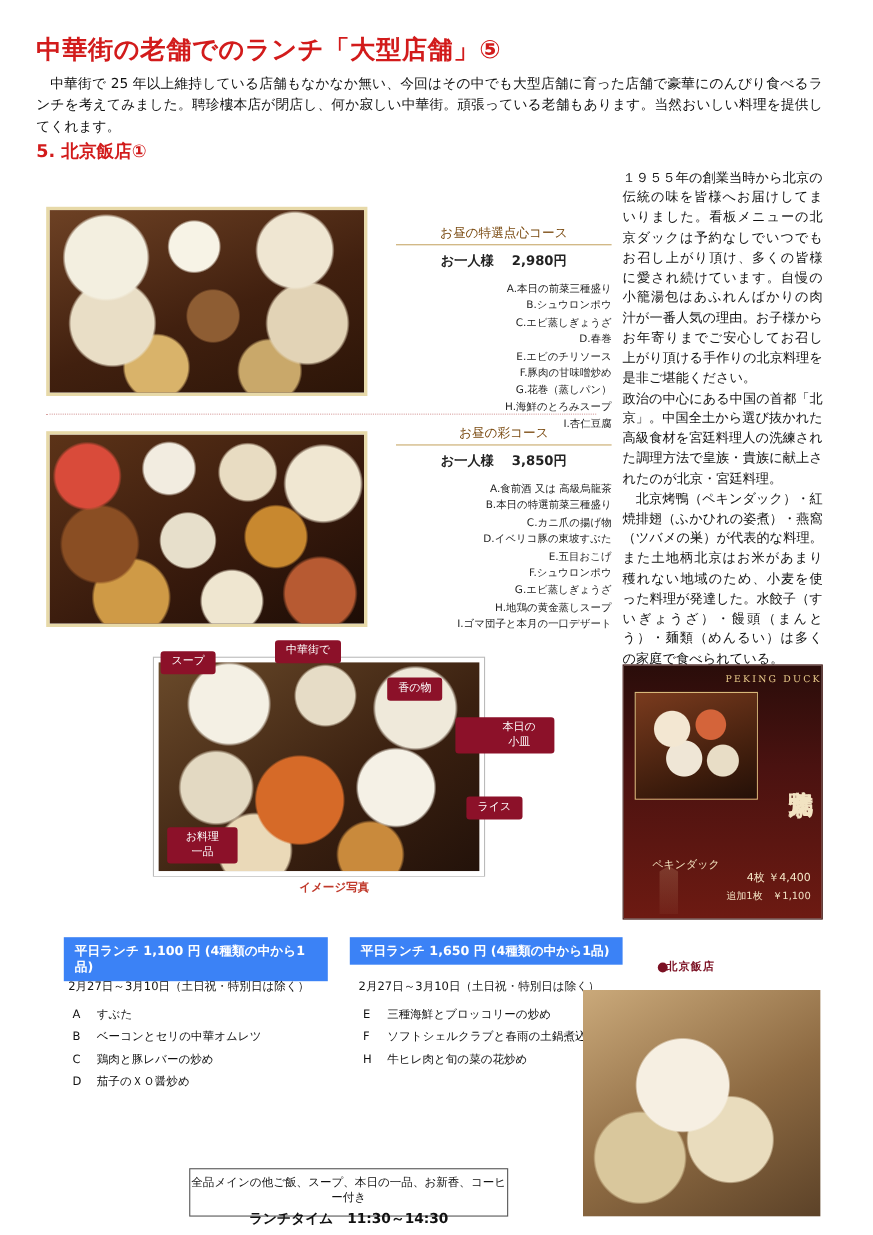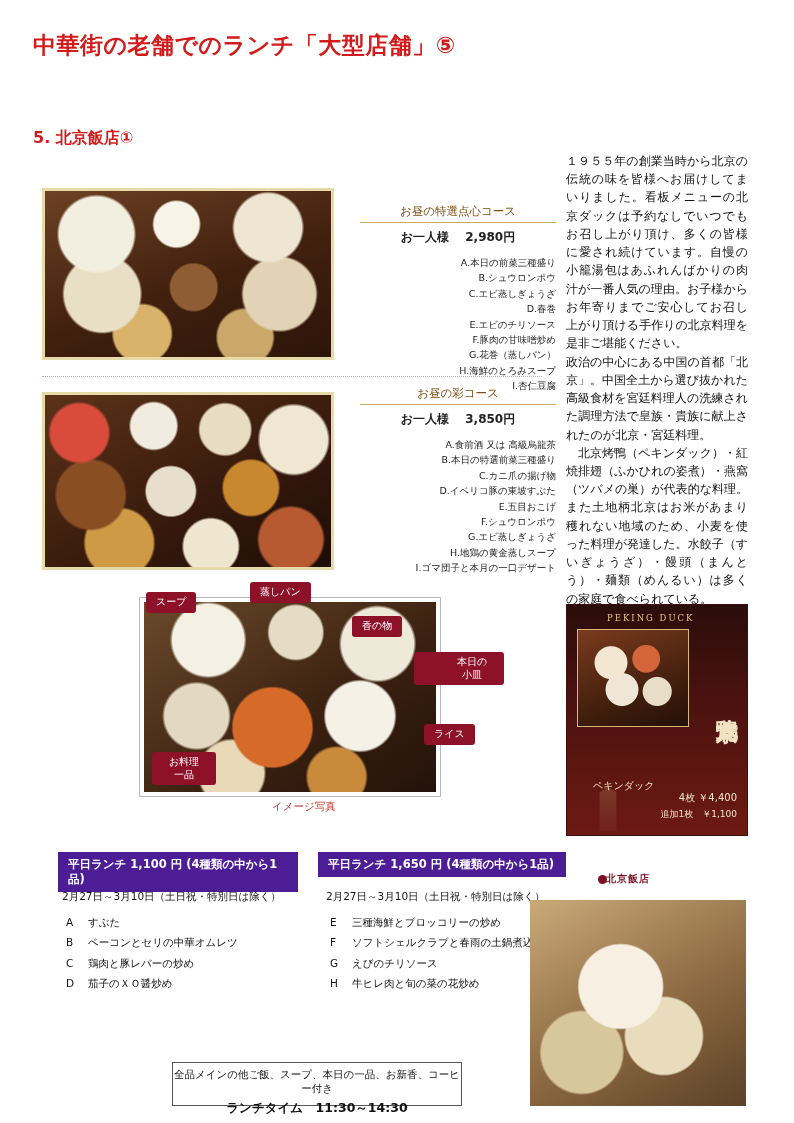--- a/index.html
+++ b/index.html
@@ -132,21 +132,21 @@
   .rtext p{margin:0 0 0 0;}
   .rtext .hp{display:block;text-align:right;margin-top:2px;}
 
   
   .poster{
     position:absolute;left:566px;top:604px;width:182px;height:232px;
     background:linear-gradient(180deg,#2a0d0a 0%,#4a1210 40%,#6d1a12 100%);
     border:1px solid #3a100c;box-sizing:border-box;overflow:hidden;
   }
   .poster .pk{
-    position:absolute;left:0;right:0;top:8px;text-align:left;
+    position:absolute;left:0;right:0;top:8px;text-align:right;
     color:#e8c98a;font-size:8.5px;letter-spacing:2px;
     font-family:"DejaVu Serif",serif;
     padding-left:40px;
   }
   .poster .photo-in{
     position:absolute;left:10px;top:24px;width:110px;height:96px;
     border:1px solid #d8b87a;overflow:hidden;
   }
   .poster .vtitle{
     position:absolute;right:8px;top:22px;width:56px;
@@ -173,25 +173,26 @@
   }
   .c-soup{left:146px;top:592px;}
   .c-coffee{left:250px;top:582px;}
   .c-konomono{left:352px;top:616px;}
   .c-kozara{left:414px;top:652px;width:44px;padding-left:36px;}
   .c-rice{left:424px;top:724px;}
   .c-ippin{left:152px;top:752px;width:44px;}
   .image-note{
     position:absolute;left:272px;top:800px;color:#c0392b;font-size:10.5px;
     font-family:"DejaVu Sans",sans-serif;
+    font-weight:bold;
   }
 
   
   .banner{
-    position:absolute;background:#4c1d95;color:#fff;font-size:11.5px;font-weight:bold;
+    position:absolute;background:#3b82f6;color:#fff;font-size:11.5px;font-weight:bold;
     padding:5px 10px;box-sizing:border-box;
     font-family:"DejaVu Sans",sans-serif;
   }
   .b1{left:58px;top:852px;width:240px;}
   .b2{left:318px;top:852px;width:248px;}
   .sub-date{
     position:absolute;font-size:10.5px;color:#111;
     font-family:"DejaVu Sans",sans-serif;
   }
   .d1{left:62px;top:890px;}
@@ -231,20 +232,21 @@
     position:absolute;left:530px;top:900px;width:216px;height:206px;
     border:0;overflow:hidden;
   }
 </style>
 </head>
 <body>
 
 <div class="page">
 
   <div class="title-main">中華街の老舗でのランチ「大型店舗」⑤</div>
+  <div class="intro">　中華街で 25 年以上維持している店舗もなかなか無い、今回はその中でも大型店舗に育った店舗で豪華にのんびり食べるランチを考えてみました。聘珍樓本店が閉店し、何か寂しい中華街。頑張っている老舗もあります。当然おいしい料理を提供してくれます。</div>
   <div class="section-title">5. 北京飯店①</div>
 
   <div class="photo photo1">
     <div class="ph-bg1"></div>
   </div>
 
   <div class="course course1">
     <div class="course-head">お昼の特選点心コース</div>
     <div class="course-price">
       <span>お一人様</span>
@@ -293,21 +295,21 @@
     <p>政治の中心にある中国の首都「北京」。中国全土から選び抜かれた高級食材を宮廷料理人の洗練された調理方法で皇族・貴族に献上されたのが北京・宮廷料理。</p>
     <p>　北京烤鴨（ペキンダック）・紅焼排翅（ふかひれの姿煮）・燕窩（ツバメの巣）が代表的な料理。また土地柄北京はお米があまり穫れない地域のため、小麦を使った料理が発達した。水餃子（すいぎょうざ）・饅頭（まんとう）・麺類（めんるい）は多くの家庭で食べられている。</p>
     <span class="hp">hp より</span>
   </div>
 
   <div class="photo photo3">
     <div class="ph-bg3"></div>
   </div>
 
   <div class="callout c-soup">スープ</div>
-  <div class="callout c-coffee">蒸しパン</div>
+  <div class="callout c-coffee">中華街で</div>
   <div class="callout c-konomono">香の物</div>
   <div class="callout c-kozara" style="white-space:pre-line">本日の
 小皿</div>
   <div class="callout c-rice">ライス</div>
   <div class="callout c-ippin" style="white-space:pre-line">お料理
 一品</div>
   <div class="image-note">イメージ写真</div>
 
   <div class="poster">
     <div class="pk">PEKING DUCK</div>
@@ -330,21 +332,20 @@
   <div class="itemlist l1">
     <div><span class="k">A</span><span>すぶた</span></div>
     <div><span class="k">B</span><span>ベーコンとセリの中華オムレツ</span></div>
     <div><span class="k">C</span><span>鶏肉と豚レバーの炒め</span></div>
     <div><span class="k">D</span><span>茄子のＸＯ醤炒め</span></div>
   </div>
 
   <div class="itemlist l2">
     <div><span class="k">E</span><span>三種海鮮とブロッコリーの炒め</span></div>
     <div><span class="k">F</span><span>ソフトシェルクラブと春雨の土鍋煮込み</span></div>
-    <div><span class="k">G</span><span>えびのチリソース</span></div>
     <div><span class="k">H</span><span>牛ヒレ肉と旬の菜の花炒め</span></div>
   </div>
 
   <div class="note-red nr">
   </div>
 
   <div class="boxnote">
     <div class="l1t">全品メインの他ご飯、スープ、本日の一品、お新香、コーヒー付き</div>
     <div class="l2t">ランチタイム　11:30～14:30</div>
   </div>

